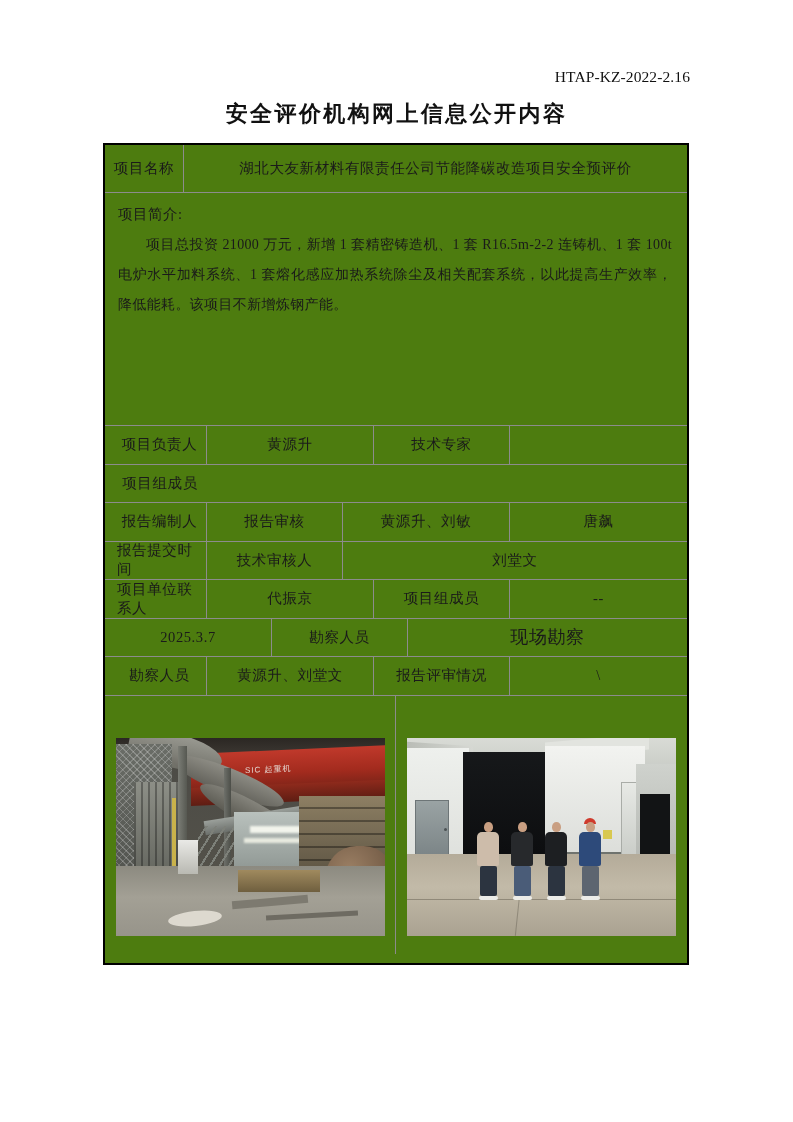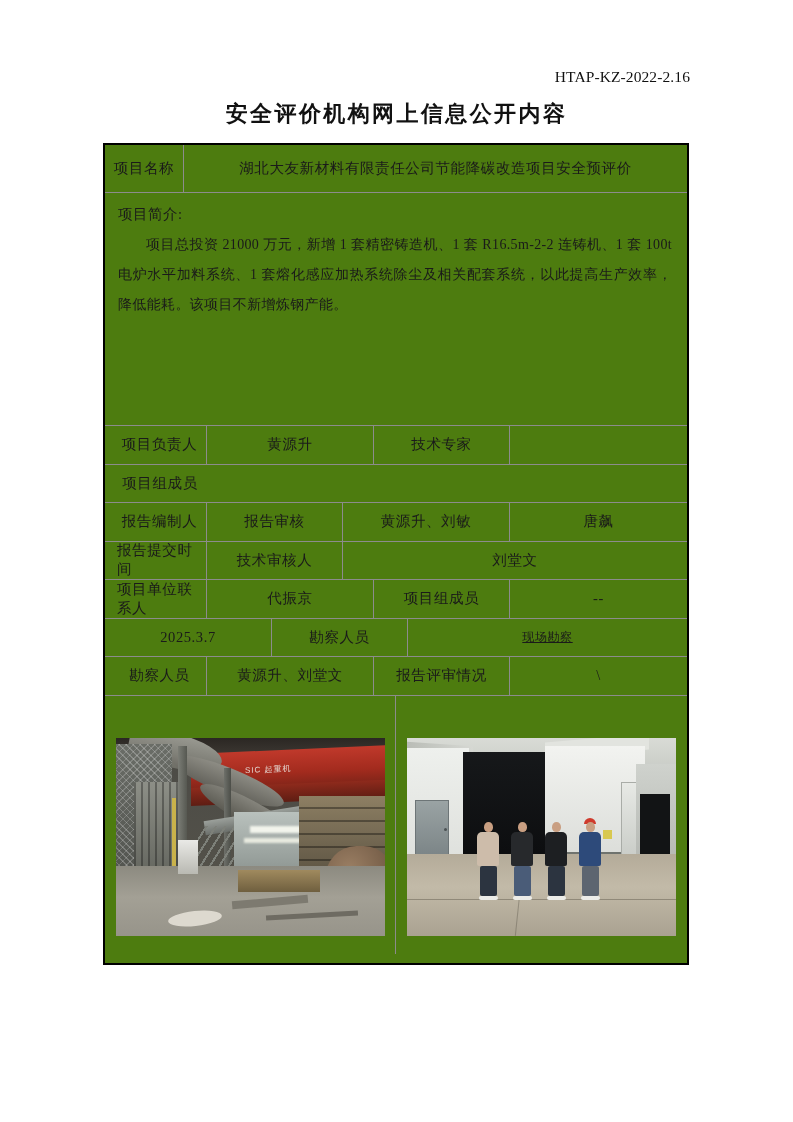--- a/index.html
+++ b/index.html
@@ -107,21 +107,21 @@
   }
 
   
   .r-data { height: 38.5px; }
   .r-data .c1 { width: 102px; padding-left: 12px; }
   .r-data .c2 { width: 167px; }
   .r-data .c3 { width: 136px; }
   .r-data .c4 { flex: 1; }
   .r-data .c-wide { flex: 1; }
 
-  .small-val { font-size: 12px; text-decoration: underline; }
+  .small-val { font-size: 18px; }
 
   
   .r-photos {
     height: 258px;
     border-bottom: none;
   }
   .r-photos .pcell {
     width: 50%;
     border-right: 1px solid #8c8c8c;
     display: flex;

